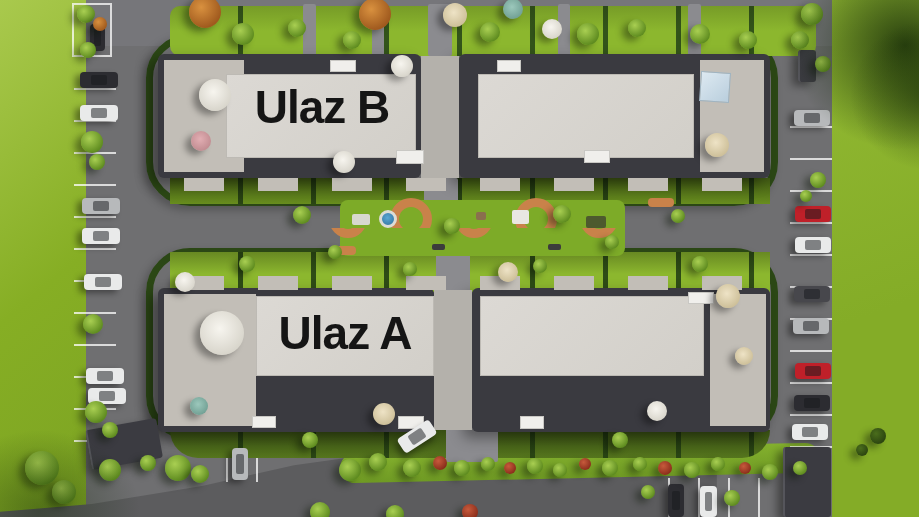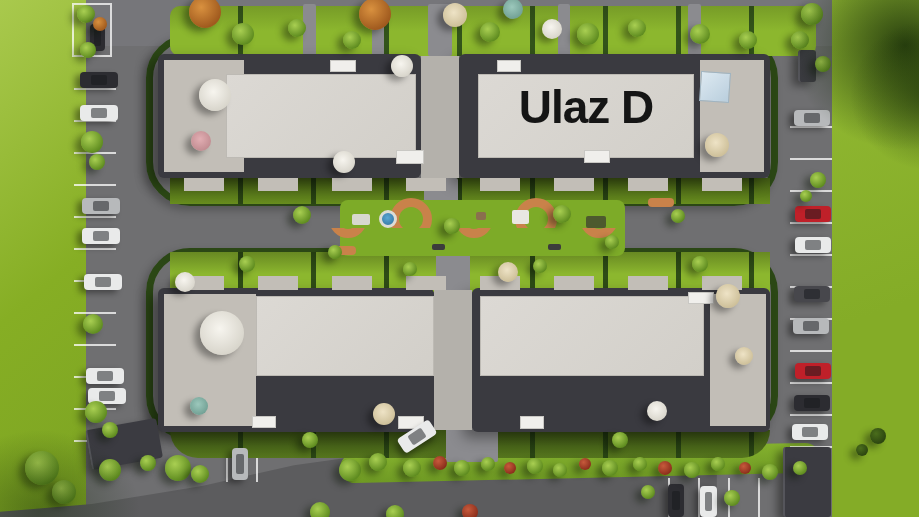--- a/index.html
+++ b/index.html
@@ -116,21 +116,22 @@
   <div class="roof" style="left:478px;top:74px;width:216px;height:84px;"></div>
 
   <div class="deck" style="left:158px;top:288px;width:276px;height:144px;"></div>
   <div class="terrace" style="left:164px;top:294px;width:92px;height:132px;"></div>
   <div class="roof" style="left:256px;top:296px;width:178px;height:80px;"></div>
   <div class="connector" style="left:434px;top:290px;width:38px;height:140px;"></div>
   <div class="deck" style="left:472px;top:288px;width:298px;height:144px;"></div>
   <div class="terrace" style="left:710px;top:294px;width:56px;height:132px;"></div>
   <div class="roof" style="left:480px;top:296px;width:224px;height:80px;"></div>
 
-  <div class="blabel" style="left:586px;top:107px;">Ulaz D</div>
+  <div class="blabel" style="left:322px;top:107px;">Ulaz B</div>
+  <div class="blabel" style="left:345px;top:333px;">Ulaz A</div>
 
   <div class="canopy-shadow shadow-ne"></div>
   <div class="canopy-shadow shadow-ne2"></div>
   <div class="canopy-shadow shadow-sw"></div>
 <div class="tree a" style="left: 189px; top: -4px; width: 32px; height: 32px;"></div>
     <div class="tree a" style="left: 359px; top: -2px; width: 32px; height: 32px;"></div>
     <div class="tree g" style="left: 232px; top: 23px; width: 22px; height: 22px;"></div>
     <div class="tree g" style="left: 288px; top: 19px; width: 18px; height: 18px;"></div>
     <div class="tree g" style="left: 343px; top: 31px; width: 18px; height: 18px;"></div>
     <div class="tree g" style="left: 480px; top: 22px; width: 20px; height: 20px;"></div>

